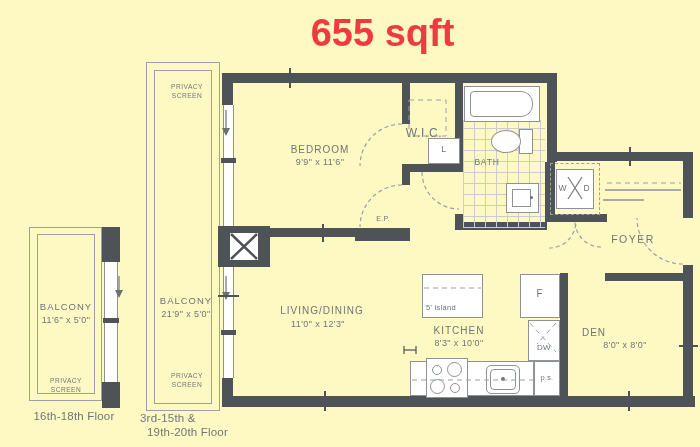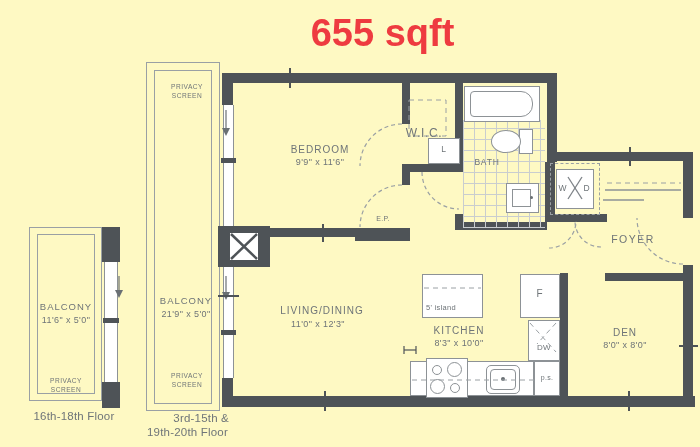--- a/index.html
+++ b/index.html
@@ -38,21 +38,21 @@
   <div class="lbl dims" style="left:28px;top:315px;width:76px;">11'6" x 5'0"</div>
   <div class="lbl xs" style="left:40px;top:377px;width:52px;">PRIVACY SCREEN</div>
   <div class="lbl floor" style="left:14px;top:409px;width:120px;">16th-18th Floor</div>
 
   <div class="ln" style="left:146px;top:62px;width:74px;height:349px;"></div>
   <div class="ln" style="left:154px;top:70px;width:58px;height:334px;"></div>
   <div class="lbl xs" style="left:162px;top:83px;width:50px;">PRIVACY SCREEN</div>
   <div class="lbl" style="left:156px;top:295px;width:60px;font-size:9.5px;">BALCONY</div>
   <div class="lbl dims" style="left:148px;top:309px;width:76px;">21'9" x 5'0"</div>
   <div class="lbl xs" style="left:162px;top:372px;width:50px;">PRIVACY SCREEN</div>
-  <div class="lbl floor" style="left:129px;top:411px;width:100px;text-align:right;">3rd-15th &amp;</div>
+  <div class="lbl floor" style="left:140px;top:411px;width:100px;text-align:left;">3rd-15th &amp;</div>
   <div class="lbl floor" style="left:147px;top:425px;width:110px;text-align:left;">19th-20th Floor</div>
 
   <div class="w" style="left:222px;top:73px;width:335px;height:10px;"></div>
   <div class="w" style="left:547px;top:73px;width:10px;height:89px;"></div>
   <div class="w" style="left:547px;top:152px;width:146px;height:9px;"></div>
   <div class="w" style="left:683px;top:152px;width:10px;height:66px;"></div>
   <div class="w" style="left:683px;top:265px;width:10px;height:142px;"></div>
   <div class="w" style="left:222px;top:396px;width:473px;height:11px;"></div>
   <div class="w" style="left:222px;top:73px;width:11px;height:32px;"></div>
   <div class="w" style="left:222px;top:378px;width:11px;height:29px;"></div>
@@ -88,21 +88,21 @@
   <div class="lbl" style="left:399px;top:126px;width:50px;font-size:12px;letter-spacing:0.6px;">W.I.C.</div>
   <div class="fx" style="left:428px;top:138px;width:32px;height:26px;"></div>
   <div class="lbl sm" style="left:428px;top:144px;width:32px;">L</div>
 
   <div style="position:absolute;left:550px;top:163px;width:50px;height:52px;border:1px dashed #9aa0a4;box-sizing:border-box;"></div>
   <div class="fx" style="left:556px;top:169px;width:38px;height:40px;"></div>
   <div class="lbl sm" style="left:557px;top:183px;width:12px;">W</div>
   <div class="lbl sm" style="left:581px;top:183px;width:12px;">D</div>
 
   <div class="lbl" style="left:597px;top:233px;width:72px;font-size:10.5px;letter-spacing:1.5px;">FOYER</div>
-  <div class="lbl" style="left:597px;top:327px;width:56px;">DEN</div>
+  <div class="lbl" style="left:566px;top:327px;width:56px;">DEN</div>
   <div class="lbl dims" style="left:589px;top:340px;width:72px;">8'0" x 8'0"</div>
 
   <div class="fx" style="left:422px;top:274px;width:61px;height:44px;"></div>
   <div class="lbl" style="left:426px;top:303px;width:52px;font-size:7.5px;letter-spacing:0.3px;text-align:left;">5' island</div>
   <div class="lbl" style="left:426px;top:325px;width:66px;">KITCHEN</div>
   <div class="lbl dims" style="left:421px;top:338px;width:76px;">8'3" x 10'0"</div>
   <div class="fx" style="left:520px;top:274px;width:40px;height:44px;border-width:1.5px;"></div>
   <div class="lbl" style="left:520px;top:288px;width:40px;">F</div>
   <div class="fx" style="left:528px;top:320px;width:32px;height:41px;"></div>
   <div class="lbl" style="left:528px;top:343px;width:32px;font-size:8px;letter-spacing:0.4px;">DW</div>

